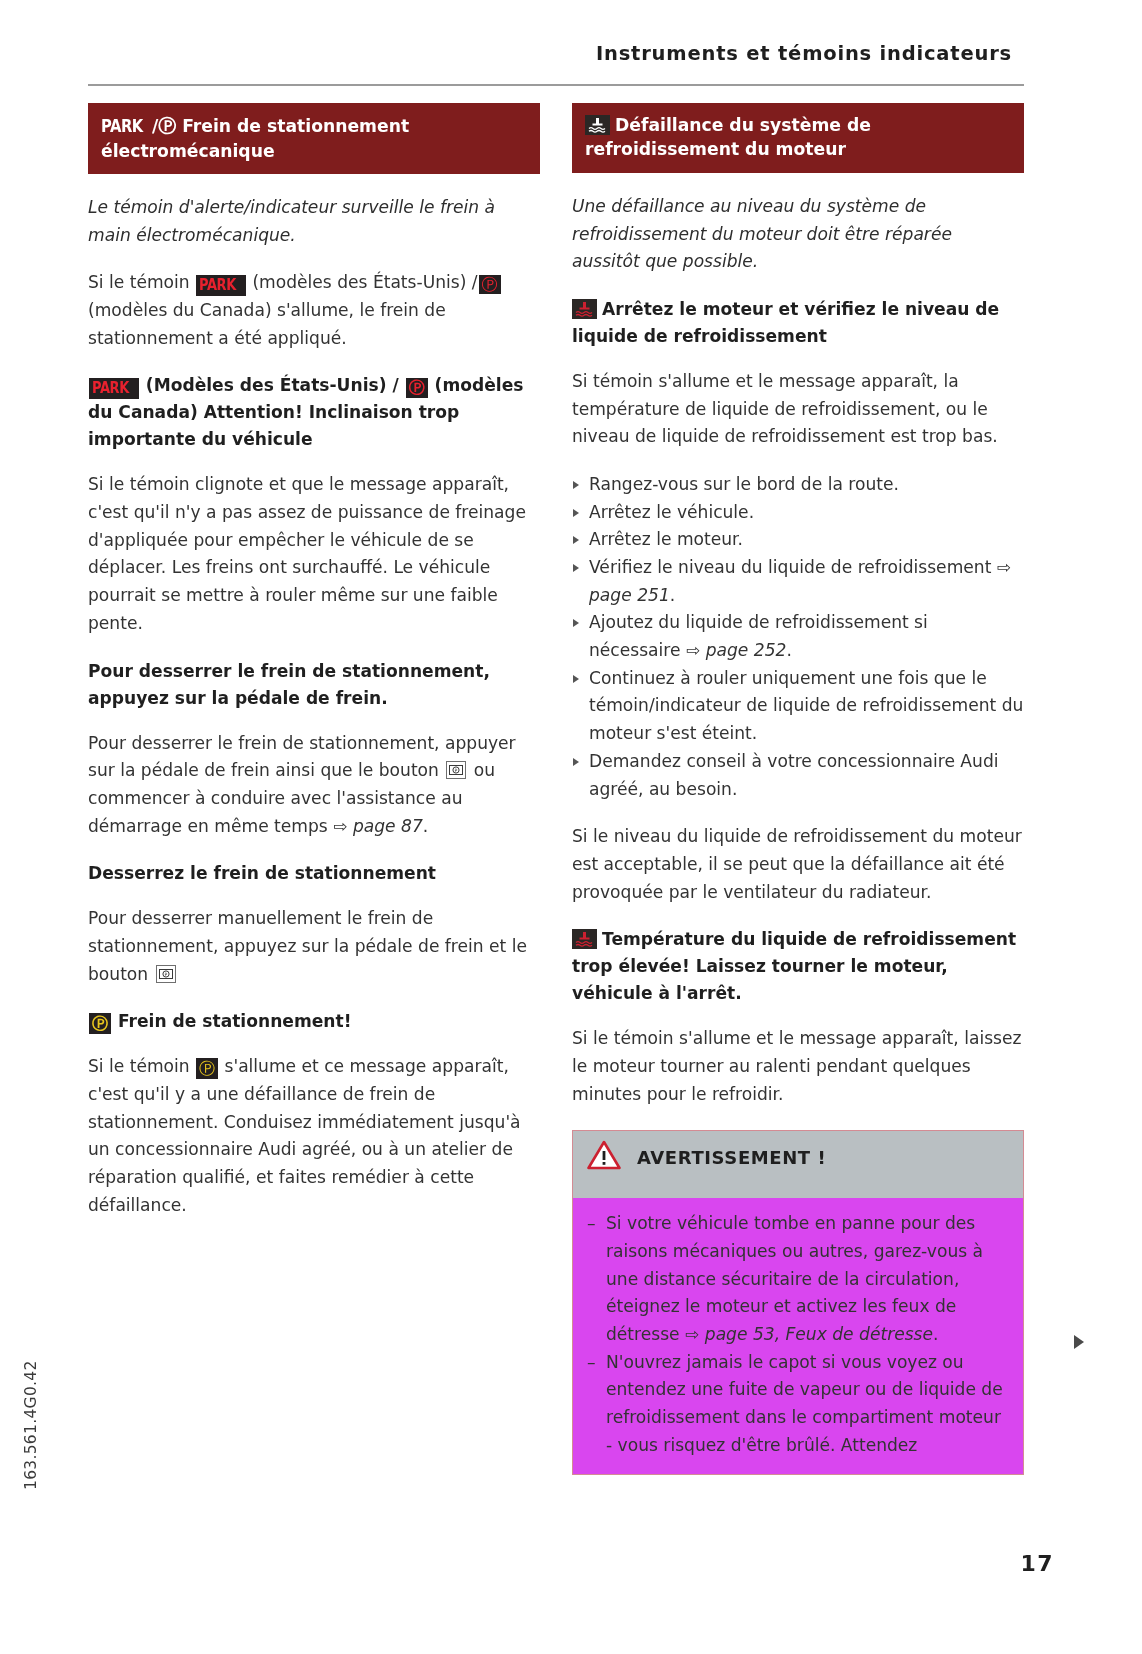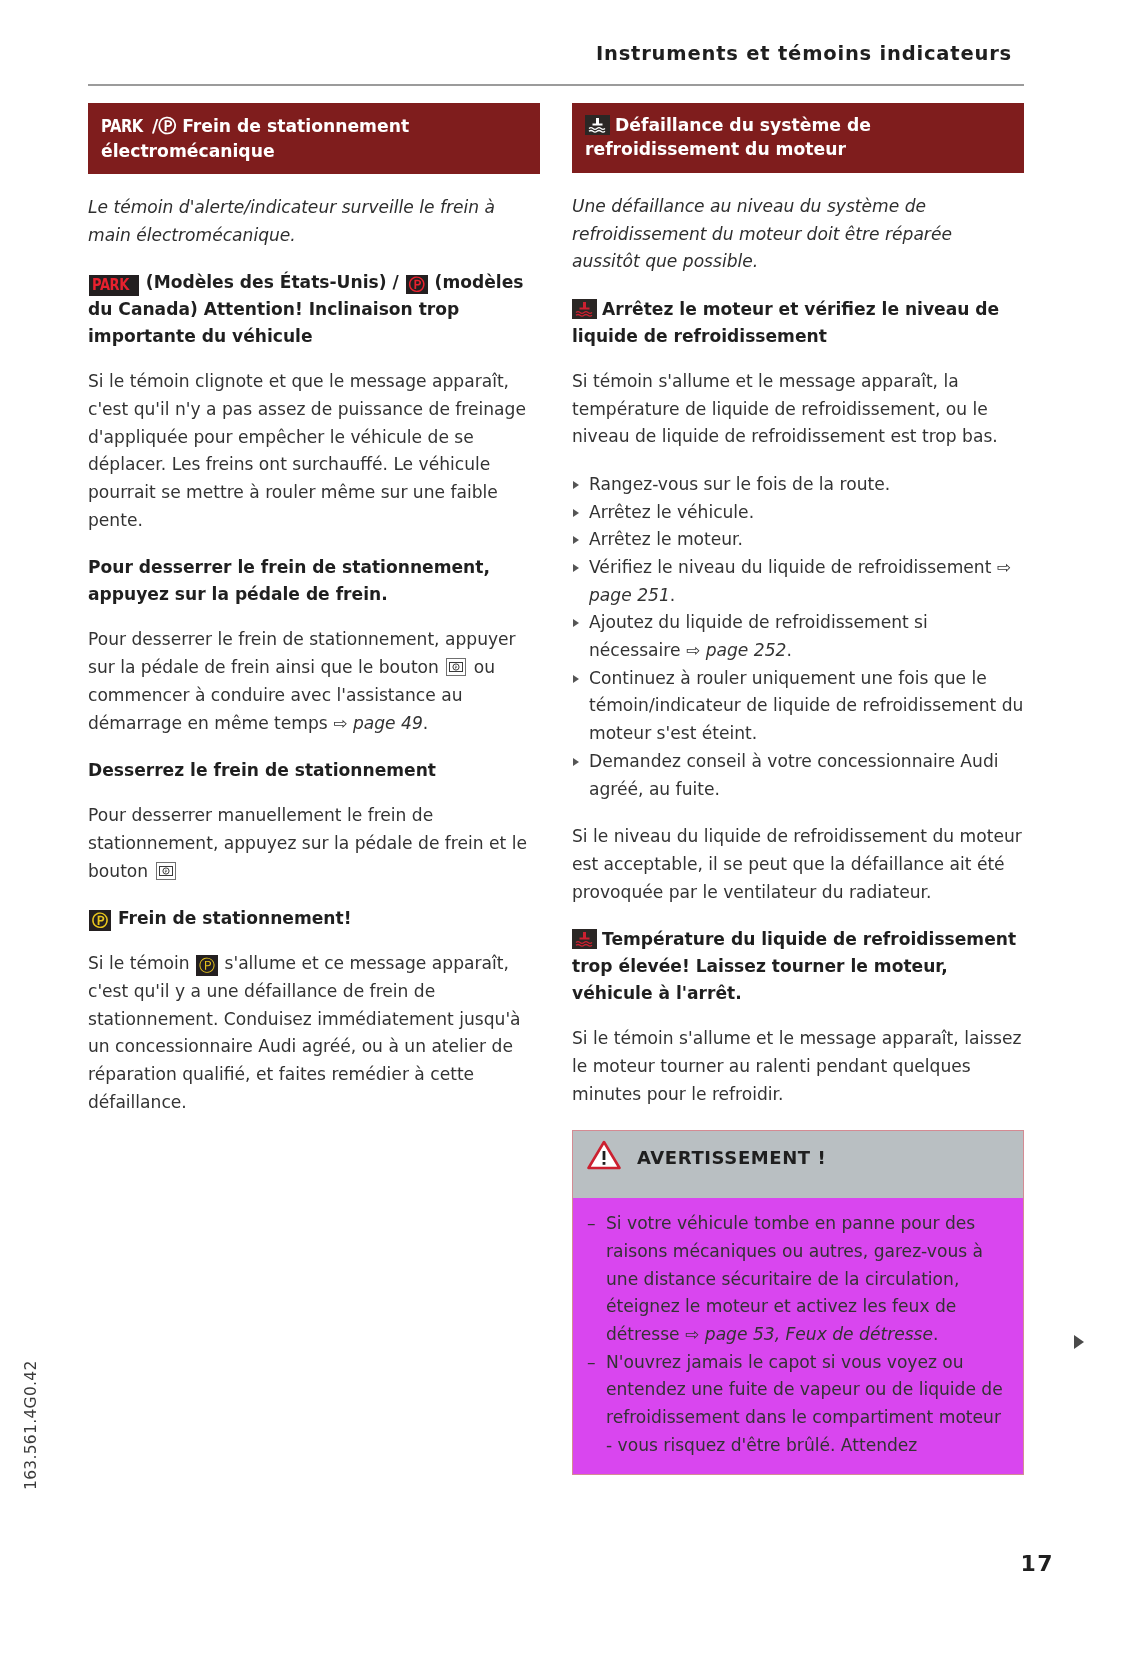--- a/index.html
+++ b/index.html
@@ -250,32 +250,33 @@
 
   <div class="col left">
 
     <div class="banner">
       <span class="park-wm">PARK</span><span>/</span><span class="circp-wm">Ⓟ</span>
       <span class="bt">Frein de stationnement électromécanique</span>
     </div>
 
     <p class="intro">Le témoin d'alerte/indicateur surveille le frein à main électromécanique.</p>
 
+    <p><span>Si le témoin</span> <span class="badge"><span class="park-red">PARK</span></span> <span>(modèles des États-Unis) /</span><span class="badge cp"><span class="cp-red">Ⓟ</span></span> <span>(modèles du Canada) s'allume, le frein de stationnement a été appliqué.</span></p>
 
     <h3 class="sub"><span class="badge"><span class="park-red">PARK</span></span> <span>(Modèles des États-Unis) /</span> <span class="badge cp"><span class="cp-red">Ⓟ</span></span> <span>(modèles du Canada) Attention! Inclinaison trop importante du véhicule</span></h3>
 
     <p>Si le témoin clignote et que le message apparaît, c'est qu'il n'y a pas assez de puissance de freinage d'appliquée pour empêcher le véhicule de se déplacer. Les freins ont surchauffé. Le véhicule pourrait se mettre à rouler même sur une faible pente.</p>
 
     <h3 class="sub">Pour desserrer le frein de stationnement, appuyez sur la pédale de frein.</h3>
 
     <p><span>Pour desserrer le frein de stationnement, appuyer sur la pédale de frein ainsi que le bouton</span> <span class="btn-glyph"><svg width="14" height="14" viewBox="0 0 14 14">
             <rect x="0.5" y="2.5" width="13" height="9" fill="#ffffff" stroke="#3a3a3a" stroke-width="1"></rect>
             <circle cx="7" cy="7" r="3.1" fill="none" stroke="#3a3a3a" stroke-width="1"></circle>
             <text x="7" y="9.4" font-size="4.6" text-anchor="middle" fill="#3a3a3a" font-family="DejaVu Sans, sans-serif">P</text>
-          </svg></span> <span>ou commencer à conduire avec l'assistance au démarrage en même temps</span> <span class="xref"><span class="ar">⇨</span> <span>page 49</span></span><span>.</span></p>
+          </svg></span> <span>ou commencer à conduire avec l'assistance au démarrage en même temps</span> <span class="xref"><span class="ar">⇨</span> <span>page 87</span></span><span>.</span></p>
 
     <h3 class="sub">Desserrez le frein de stationnement</h3>
 
     <p><span>Pour desserrer manuellement le frein de stationnement, appuyez sur la pédale de frein et le bouton</span> <span class="btn-glyph"><svg width="14" height="14" viewBox="0 0 14 14">
             <rect x="0.5" y="2.5" width="13" height="9" fill="#ffffff" stroke="#3a3a3a" stroke-width="1"></rect>
             <circle cx="7" cy="7" r="3.1" fill="none" stroke="#3a3a3a" stroke-width="1"></circle>
             <text x="7" y="9.4" font-size="4.6" text-anchor="middle" fill="#3a3a3a" font-family="DejaVu Sans, sans-serif">P</text>
           </svg></span> </p>
 
     <h3 class="sub"><span class="badge amber"><span class="cp-amber">Ⓟ</span></span> <span>Frein de stationnement!</span></h3>
@@ -300,27 +301,27 @@
     <h3 class="sub"><span class="chip-dark"><svg width="19" height="16" viewBox="0 0 19 16">
             <rect x="8" y="1" width="3" height="6" fill="#cc2030"></rect>
             <rect x="4.5" y="6.5" width="10" height="2" fill="#cc2030"></rect>
             <path d="M1 11.5 q2 -1.6 4 0 q2 1.6 4 0 q2 -1.6 4 0 q2 1.6 4 0" fill="none" stroke="#cc2030" stroke-width="1.3"></path>
             <path d="M1 14.3 q2 -1.6 4 0 q2 1.6 4 0 q2 -1.6 4 0 q2 1.6 4 0" fill="none" stroke="#cc2030" stroke-width="1.3"></path>
           </svg></span><span>Arrêtez le moteur et vérifiez le niveau de liquide de refroidissement</span></h3>
 
     <p>Si témoin s'allume et le message apparaît, la température de liquide de refroidissement, ou le niveau de liquide de refroidissement est trop bas.</p>
 
     <ul class="arrows">
-      <li><span>Rangez-vous sur le fois de la route.</span></li>
+      <li><span>Rangez-vous sur le bord de la route.</span></li>
       <li><span>Arrêtez le véhicule.</span></li>
       <li><span>Arrêtez le moteur.</span></li>
       <li><span>Vérifiez le niveau du liquide de refroidissement</span> <span class="xref"><span class="ar">⇨</span> <span>page 251</span></span><span>.</span></li>
       <li><span>Ajoutez du liquide de refroidissement si nécessaire</span> <span class="xref"><span class="ar">⇨</span> <span>page 252</span></span><span>.</span></li>
       <li><span>Continuez à rouler uniquement une fois que le témoin/indicateur de liquide de refroidissement du moteur s'est éteint.</span></li>
-      <li><span>Demandez conseil à votre concessionnaire Audi agréé, au fuite.</span></li>
+      <li><span>Demandez conseil à votre concessionnaire Audi agréé, au besoin.</span></li>
     </ul>
 
     <p>Si le niveau du liquide de refroidissement du moteur est acceptable, il se peut que la défaillance ait été provoquée par le ventilateur du radiateur.</p>
 
     <h3 class="sub"><span class="chip-dark"><svg width="19" height="16" viewBox="0 0 19 16">
             <rect x="8" y="1" width="3" height="6" fill="#cc2030"></rect>
             <rect x="4.5" y="6.5" width="10" height="2" fill="#cc2030"></rect>
             <path d="M1 11.5 q2 -1.6 4 0 q2 1.6 4 0 q2 -1.6 4 0 q2 1.6 4 0" fill="none" stroke="#cc2030" stroke-width="1.3"></path>
             <path d="M1 14.3 q2 -1.6 4 0 q2 1.6 4 0 q2 -1.6 4 0 q2 1.6 4 0" fill="none" stroke="#cc2030" stroke-width="1.3"></path>
           </svg></span><span>Température du liquide de refroidissement trop élevée! Laissez tourner le moteur, véhicule à l'arrêt.</span></h3>

